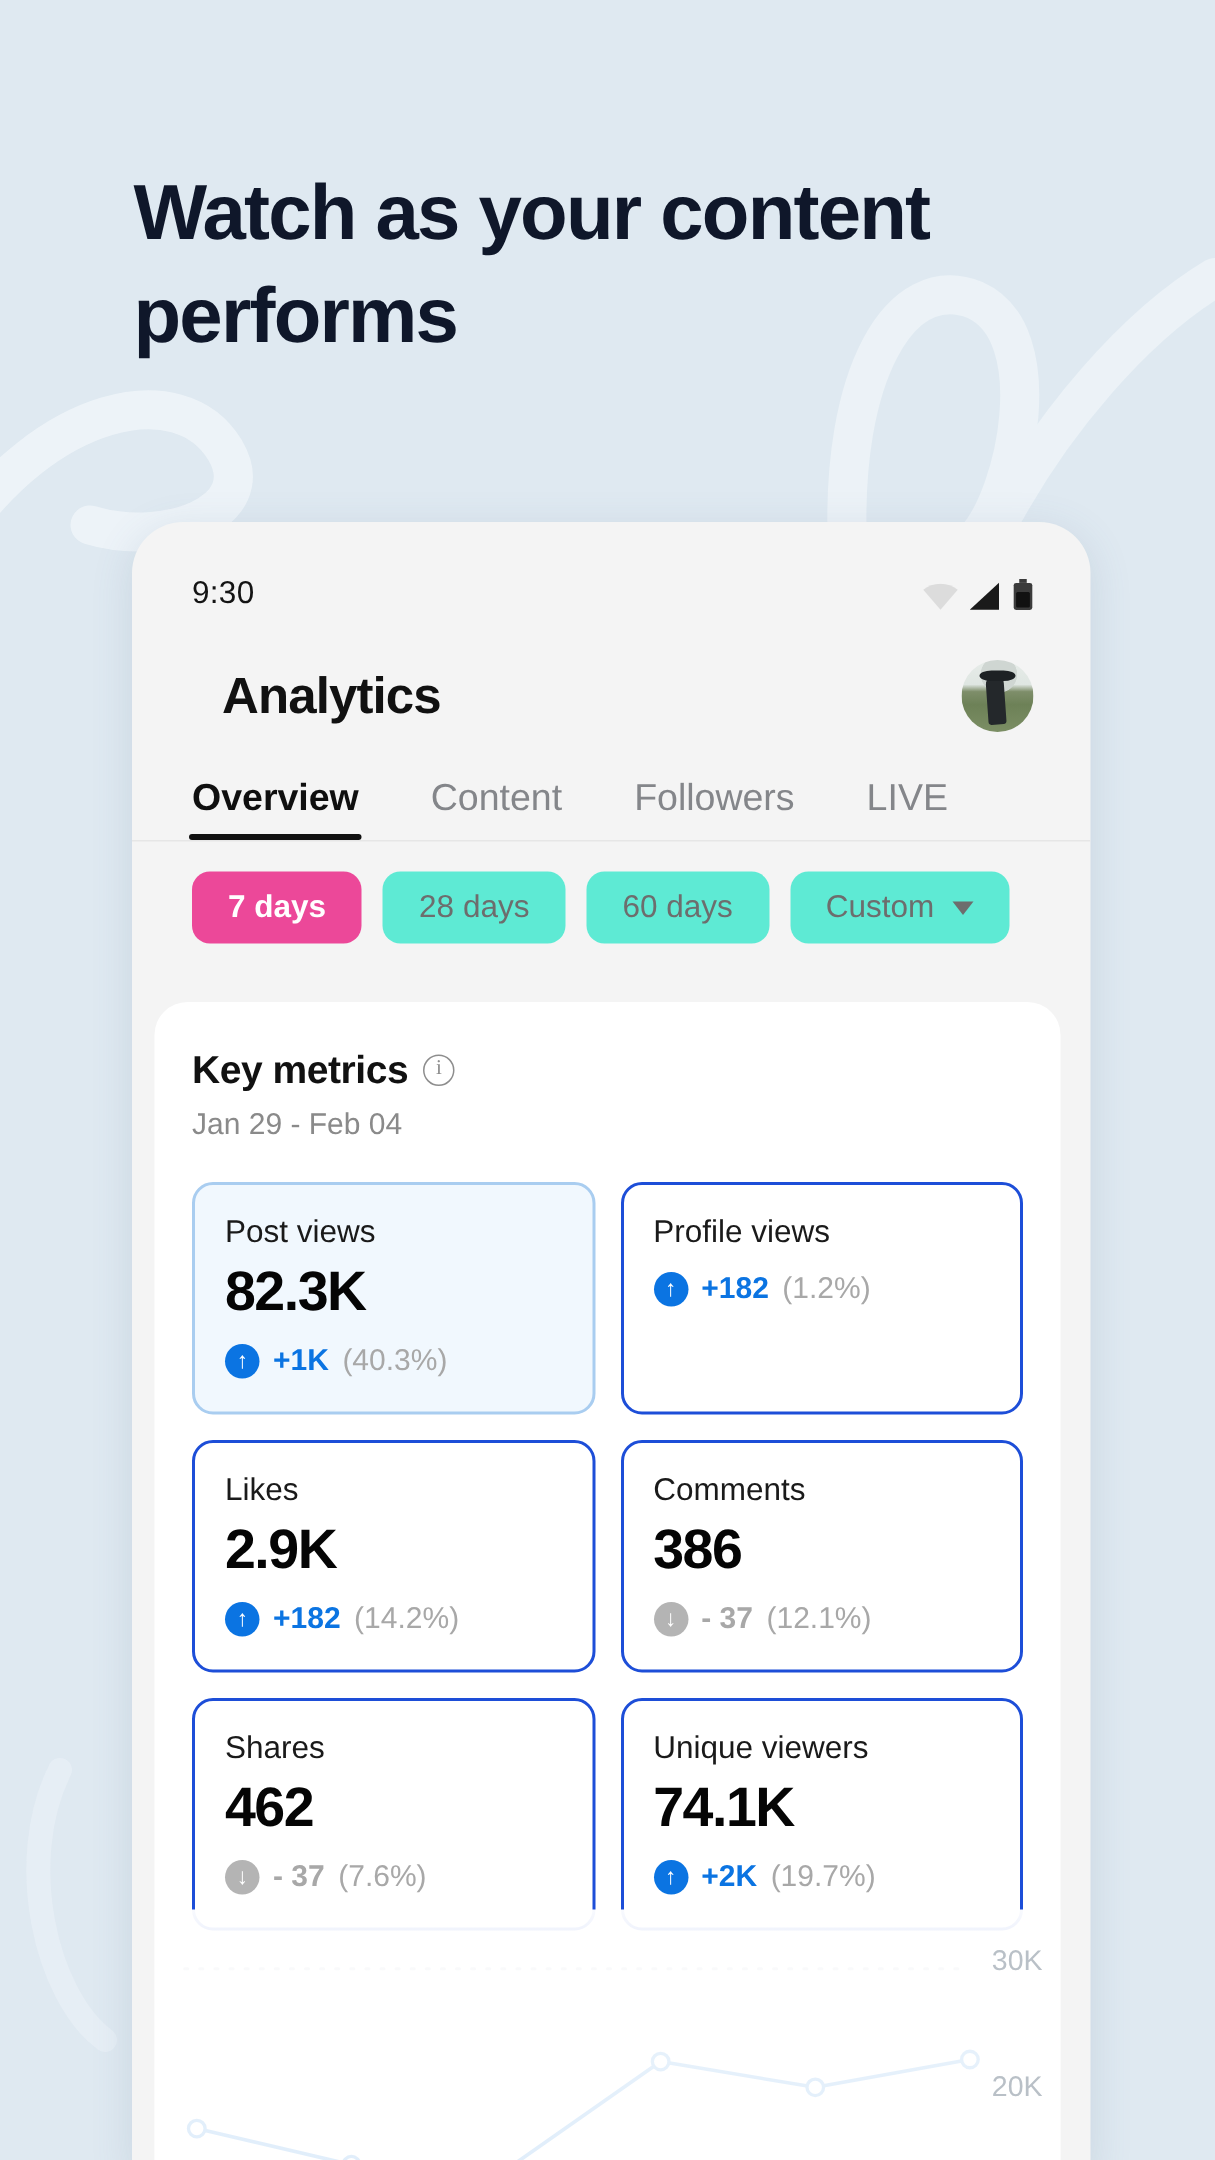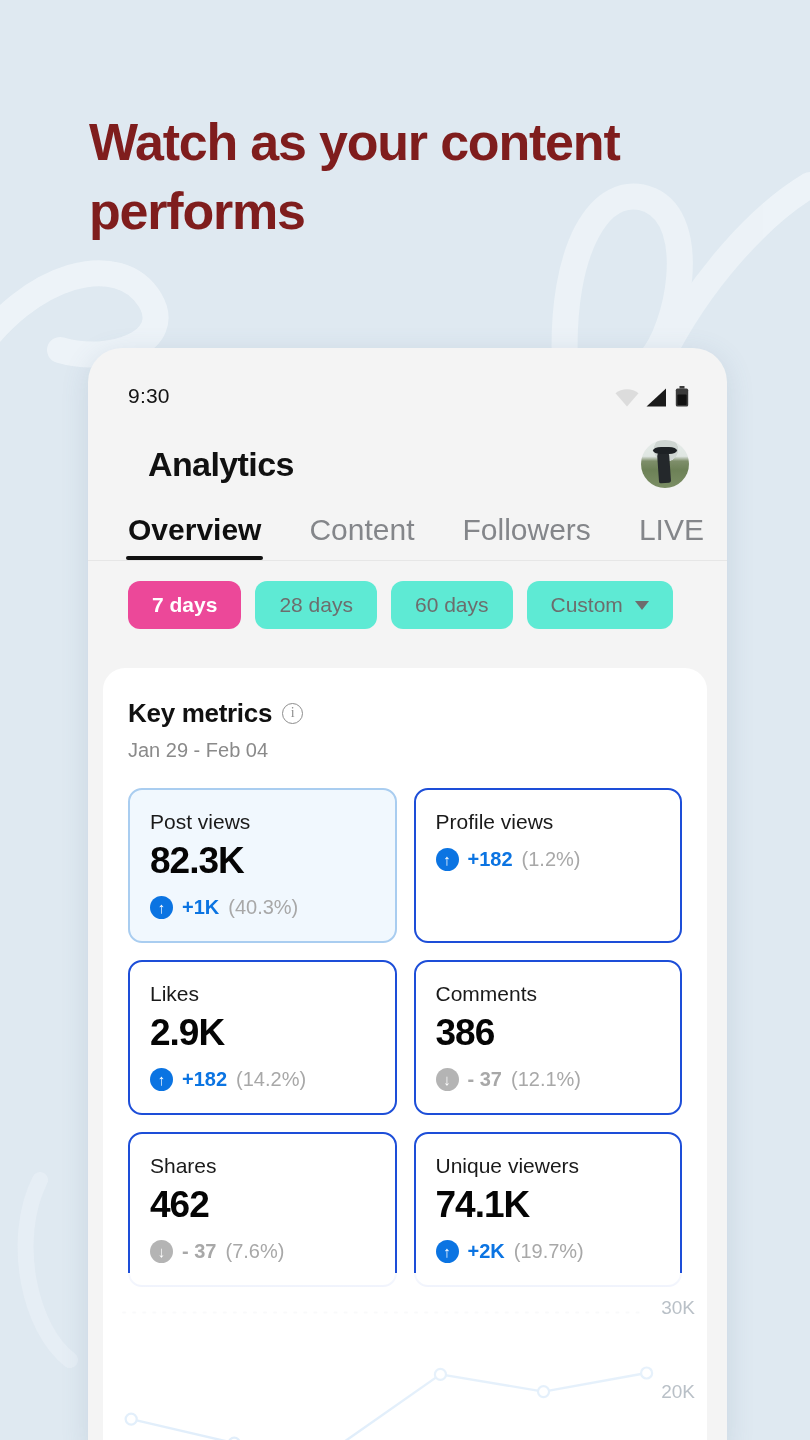--- a/index.html
+++ b/index.html
@@ -13,21 +13,21 @@
   
   #bg-decor { position:absolute; inset:0; width:810px; height:1440px; pointer-events:none; }
   
   .headline {
     position:absolute;
     left:89px; top:108px; width:660px;
     font-size:52px;
     font-weight:bold;
     line-height:1.32;
     letter-spacing:-1.2px;
-    color:#7f1d1d;
+    color:#0f172a;
   }
   
   .phone {
     position:absolute;
     left:88px; top:348px;
     width:639px; height:1100px;
     background:#f4f4f4;
     border-radius:34px 34px 0 0;
     overflow:hidden;
     box-shadow:0 6px 28px rgba(80,110,140,.16);
@@ -58,21 +58,21 @@
     background:#24282b; border-radius:5px 5px 2px 2px; transform:rotate(-4deg); }
   .avatar .hat { position:absolute; left:26%; top:14%; width:48%; height:15%;
     background:#1d2124; border-radius:50%/70%; }
   
   .tabs {
     display:flex; align-items:flex-end; gap:0;
     padding:22px 36px 0 40px;
     height:62px;
     position:relative;
   }
-  .tab { font-size:30px; color:#84868a; padding:0 0 13px 0; position:relative; }
+  .tab { font-size:25px; color:#84868a; padding:0 0 13px 0; position:relative; }
   .tab + .tab { margin-left:48px; }
   .tab.active { color:#0f0f0f; font-weight:bold; }
   .tab.active::after {
     content:""; position:absolute; left:-2px; right:-2px; bottom:0;
     height:4px; background:#111; border-radius:2px;
   }
   .tabs-divider { height:1px; background:#e6e6e6; margin:0 0 0 0; }
   
   .chips { display:flex; gap:14px; padding:20px 0 22px 40px; }
   .chip {

